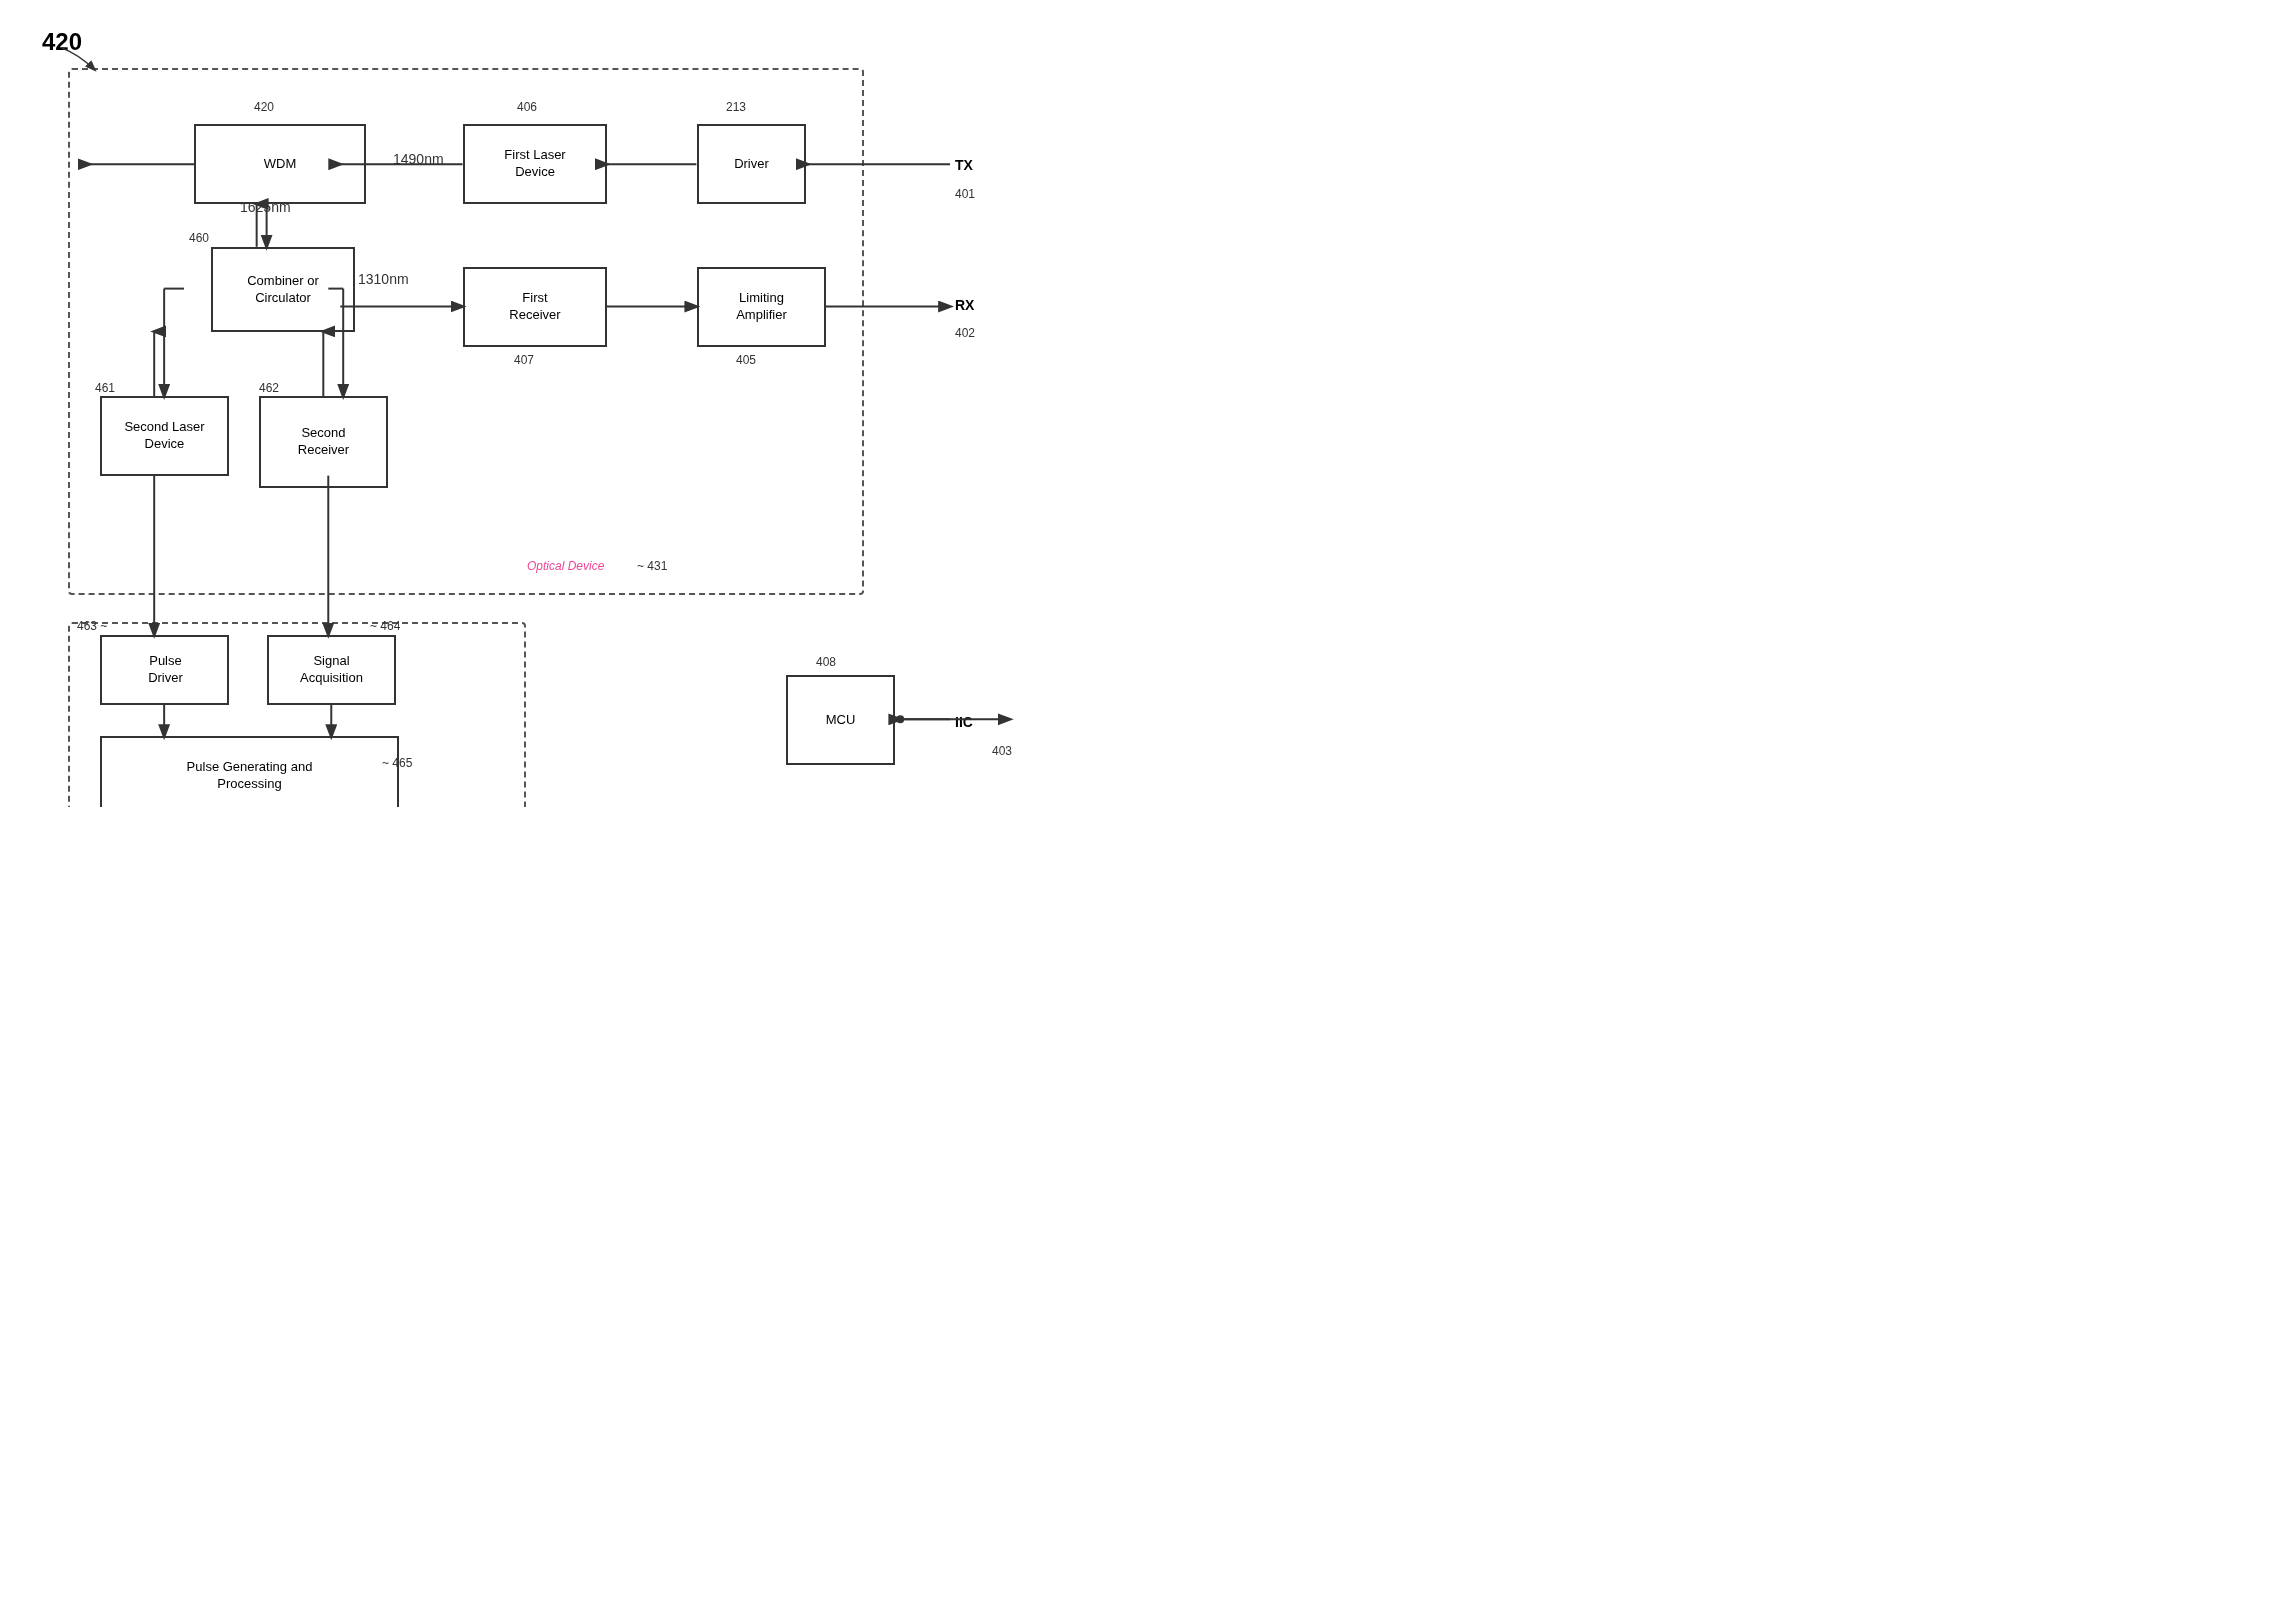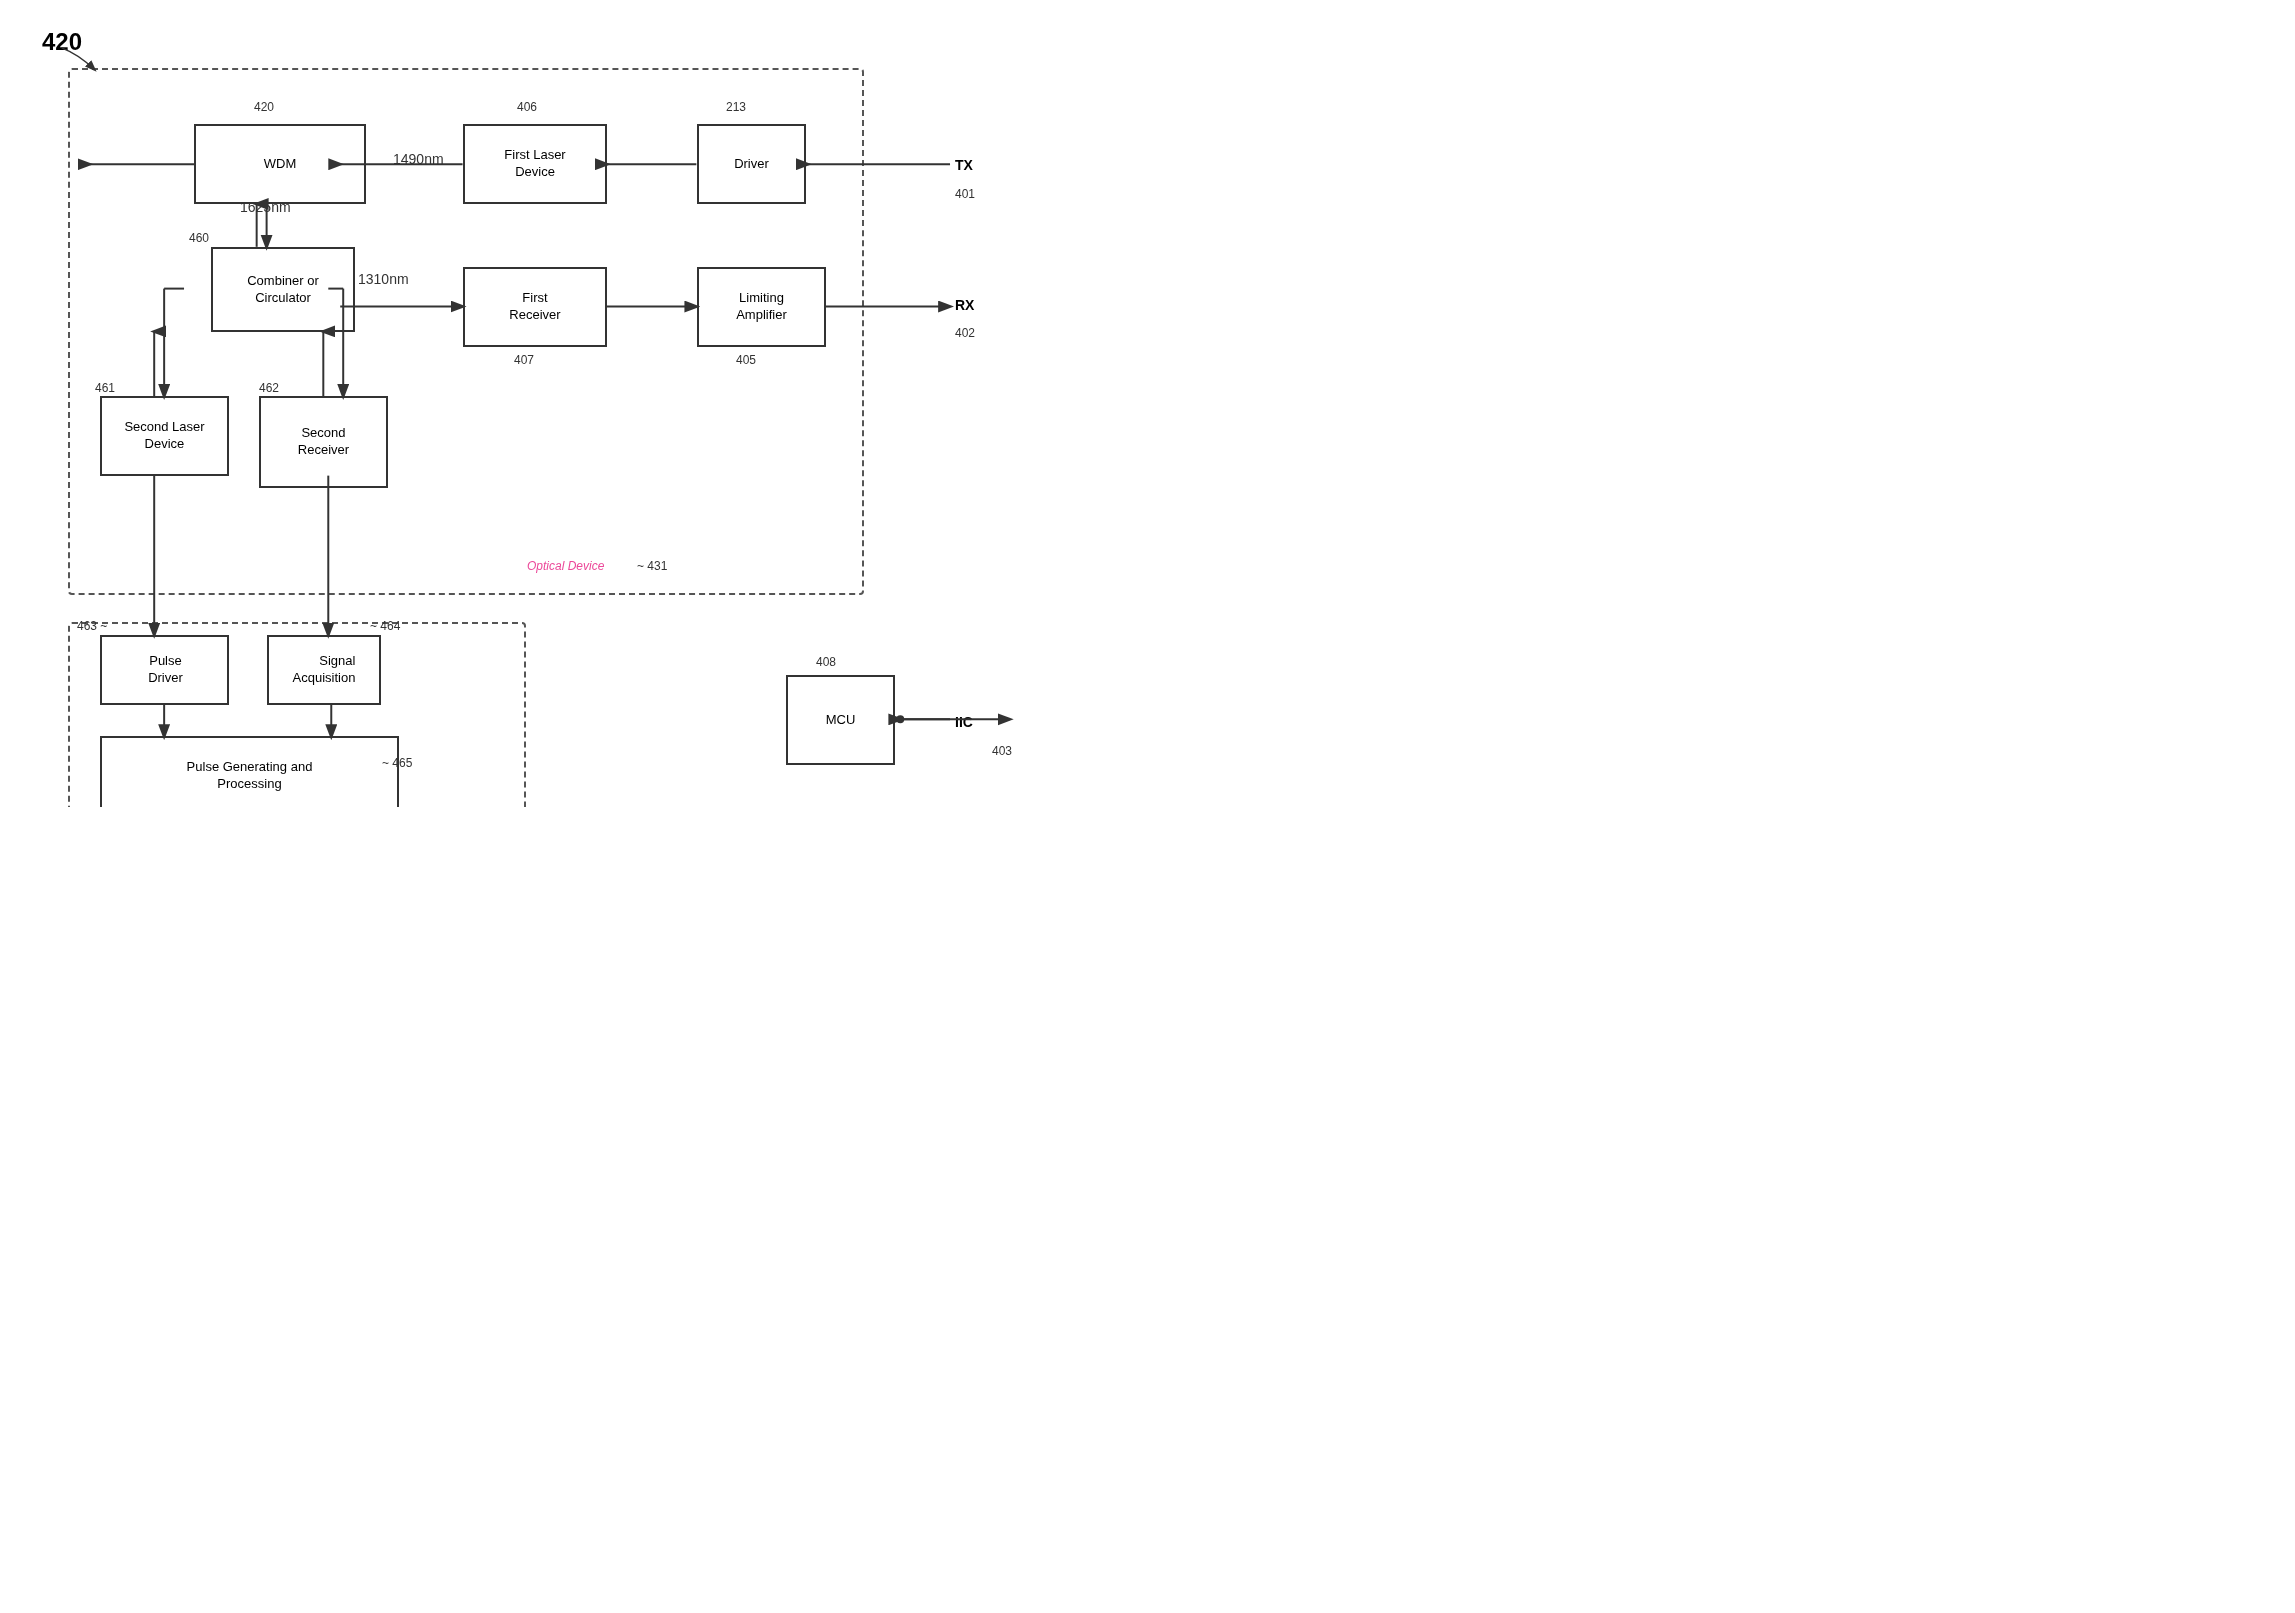--- a/index.html
+++ b/index.html
@@ -126,21 +126,21 @@
   <div class="block" style="left:259px; top:396px; width:129px; height:92px;">
     <span>Second<br>Receiver</span>
   </div>
   <div class="ref" style="left:259px; top:381px;">462</div>
 
   <div class="block" style="left:100px; top:635px; width:129px; height:70px;padding-left:6px;">
     <span>Pulse<br>Driver</span>
   </div>
   <div class="ref" style="left:77px; top:619px;">463 ~</div>
 
-  <div class="block" style="left:267px; top:635px; width:114px; height:70px;text-align:right;">
+  <div class="block" style="left:267px; top:635px; width:129px; height:70px;">
     <span>Signal<br>Acquisition</span>
   </div>
   <div class="ref" style="left:370px; top:619px;">~ 464</div>
 
   <div class="block" style="left:100px; top:736px; width:299px; height:80px;">
     <span>Pulse Generating and<br>Processing</span>
   </div>
   <div class="ref" style="left:382px; top:756px;">~ 465</div>
 
   <div class="block" style="left:786px; top:675px; width:109px; height:90px;">

